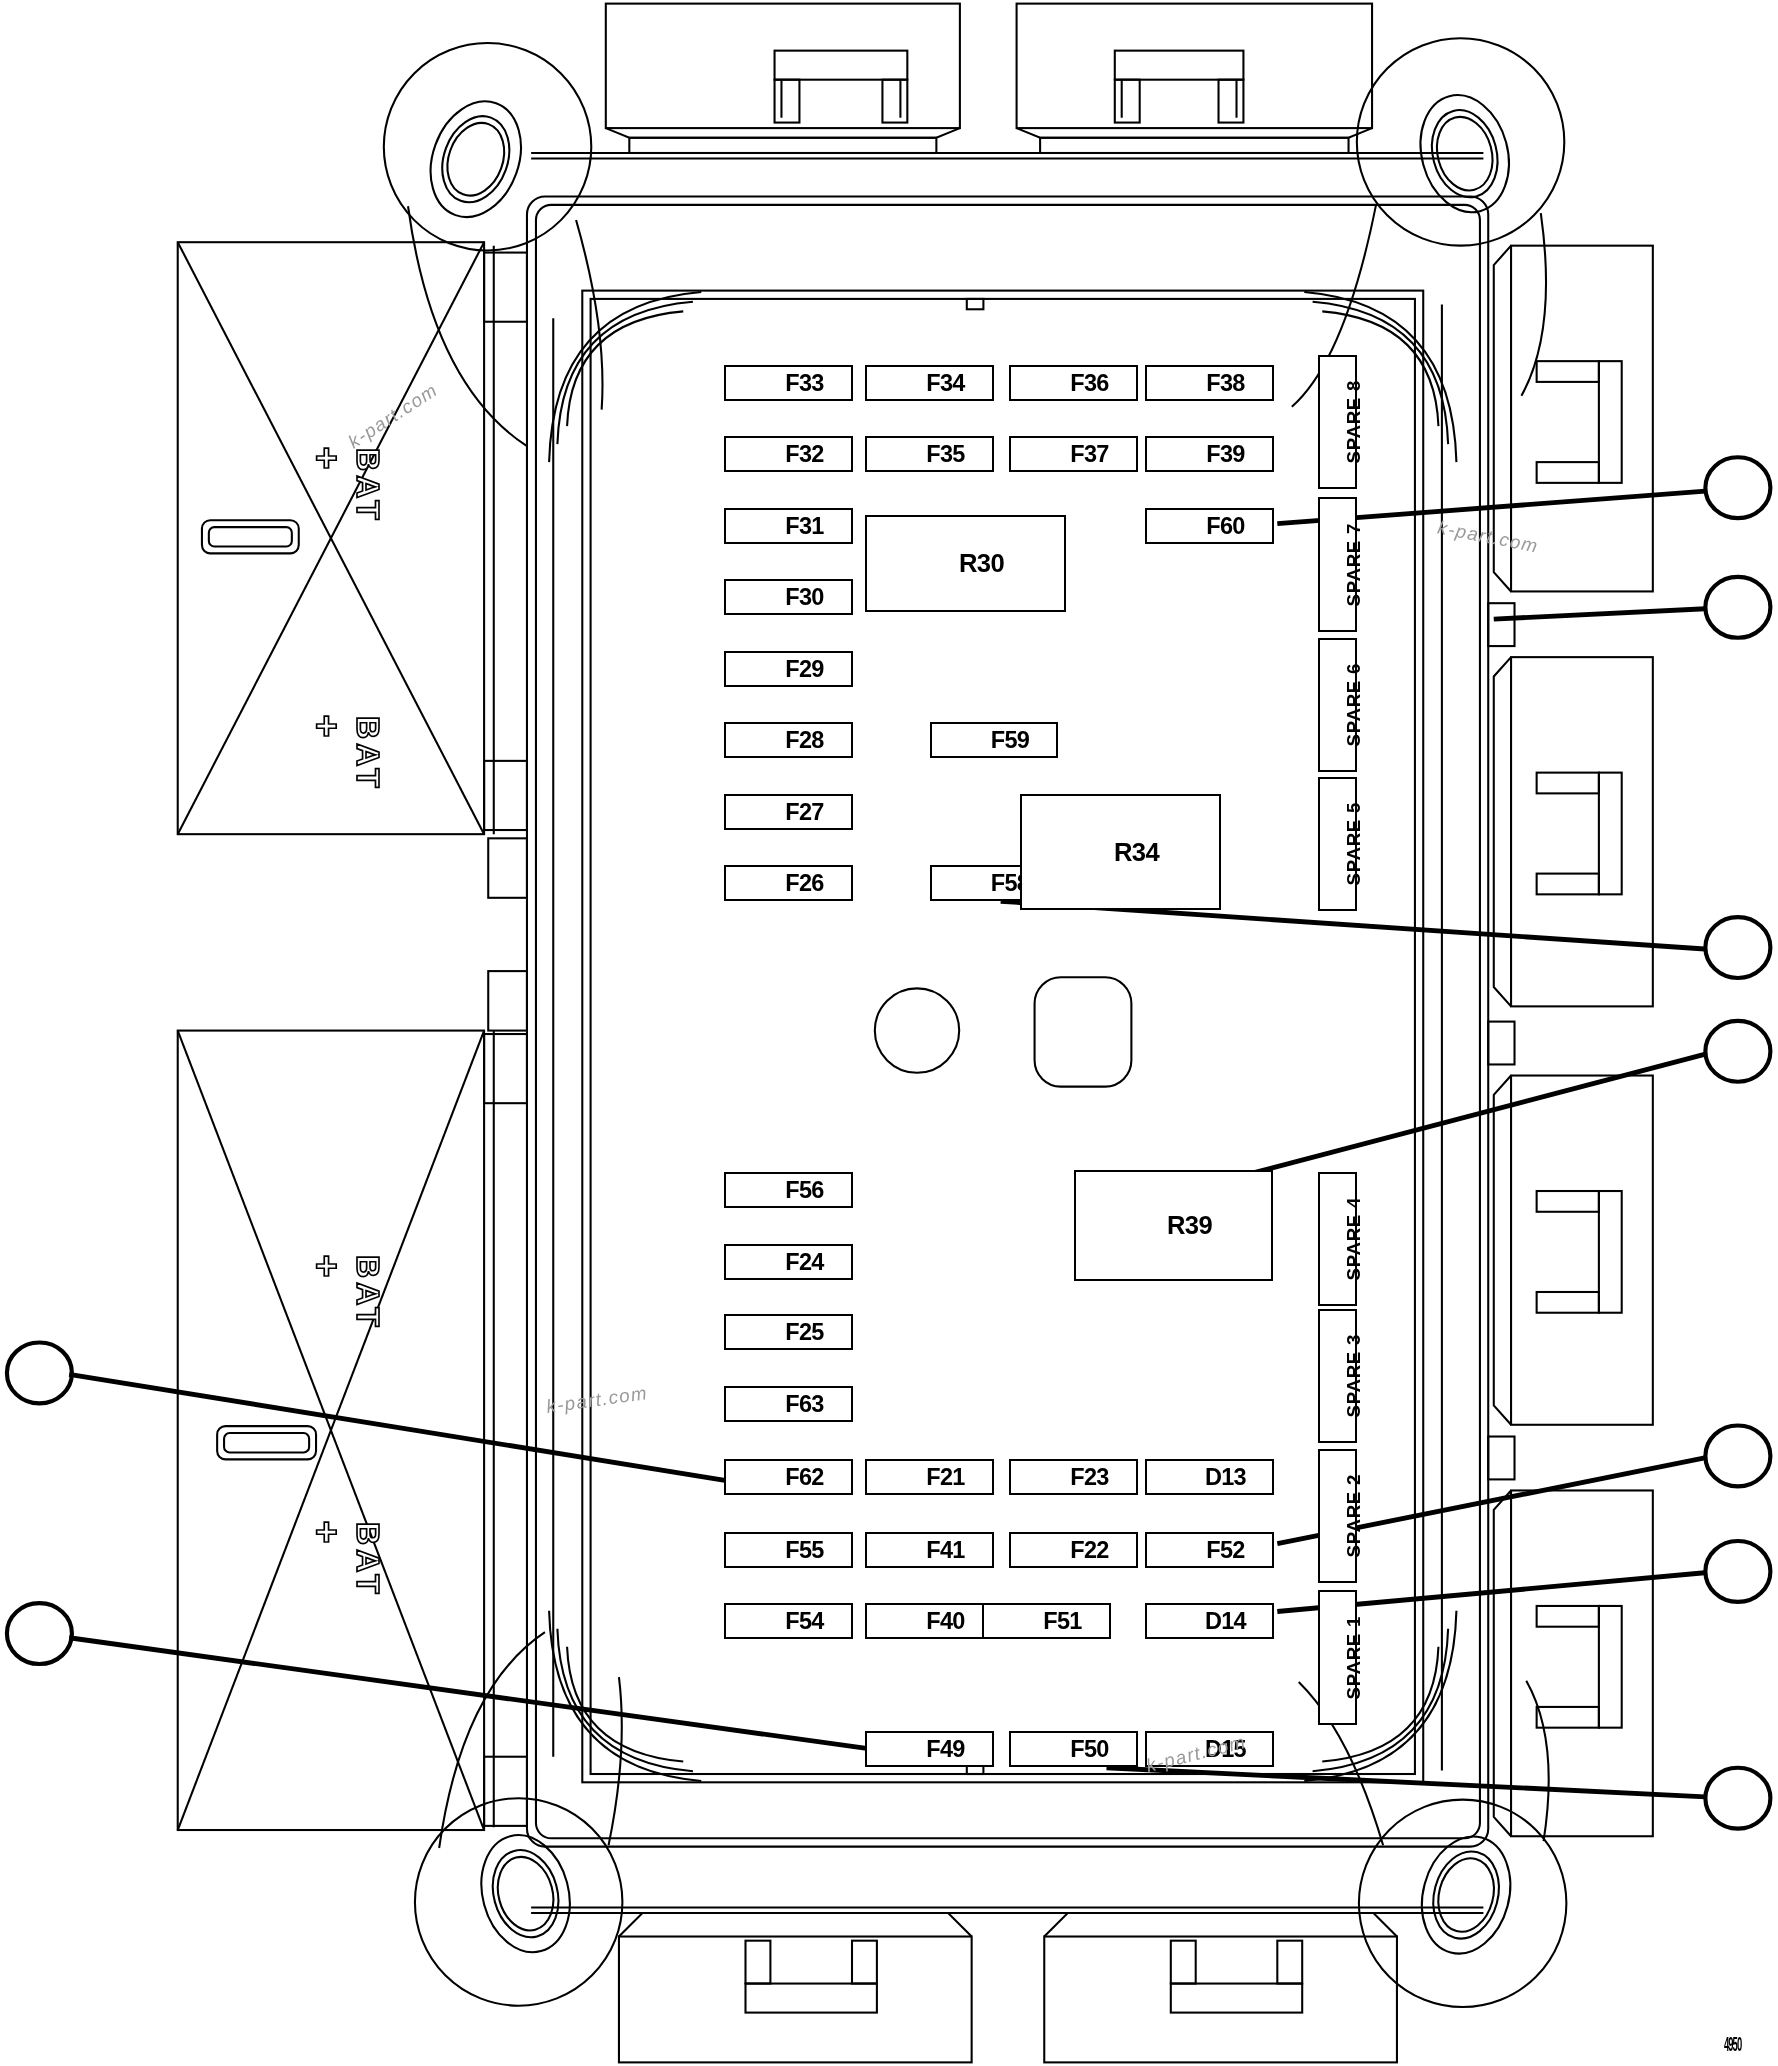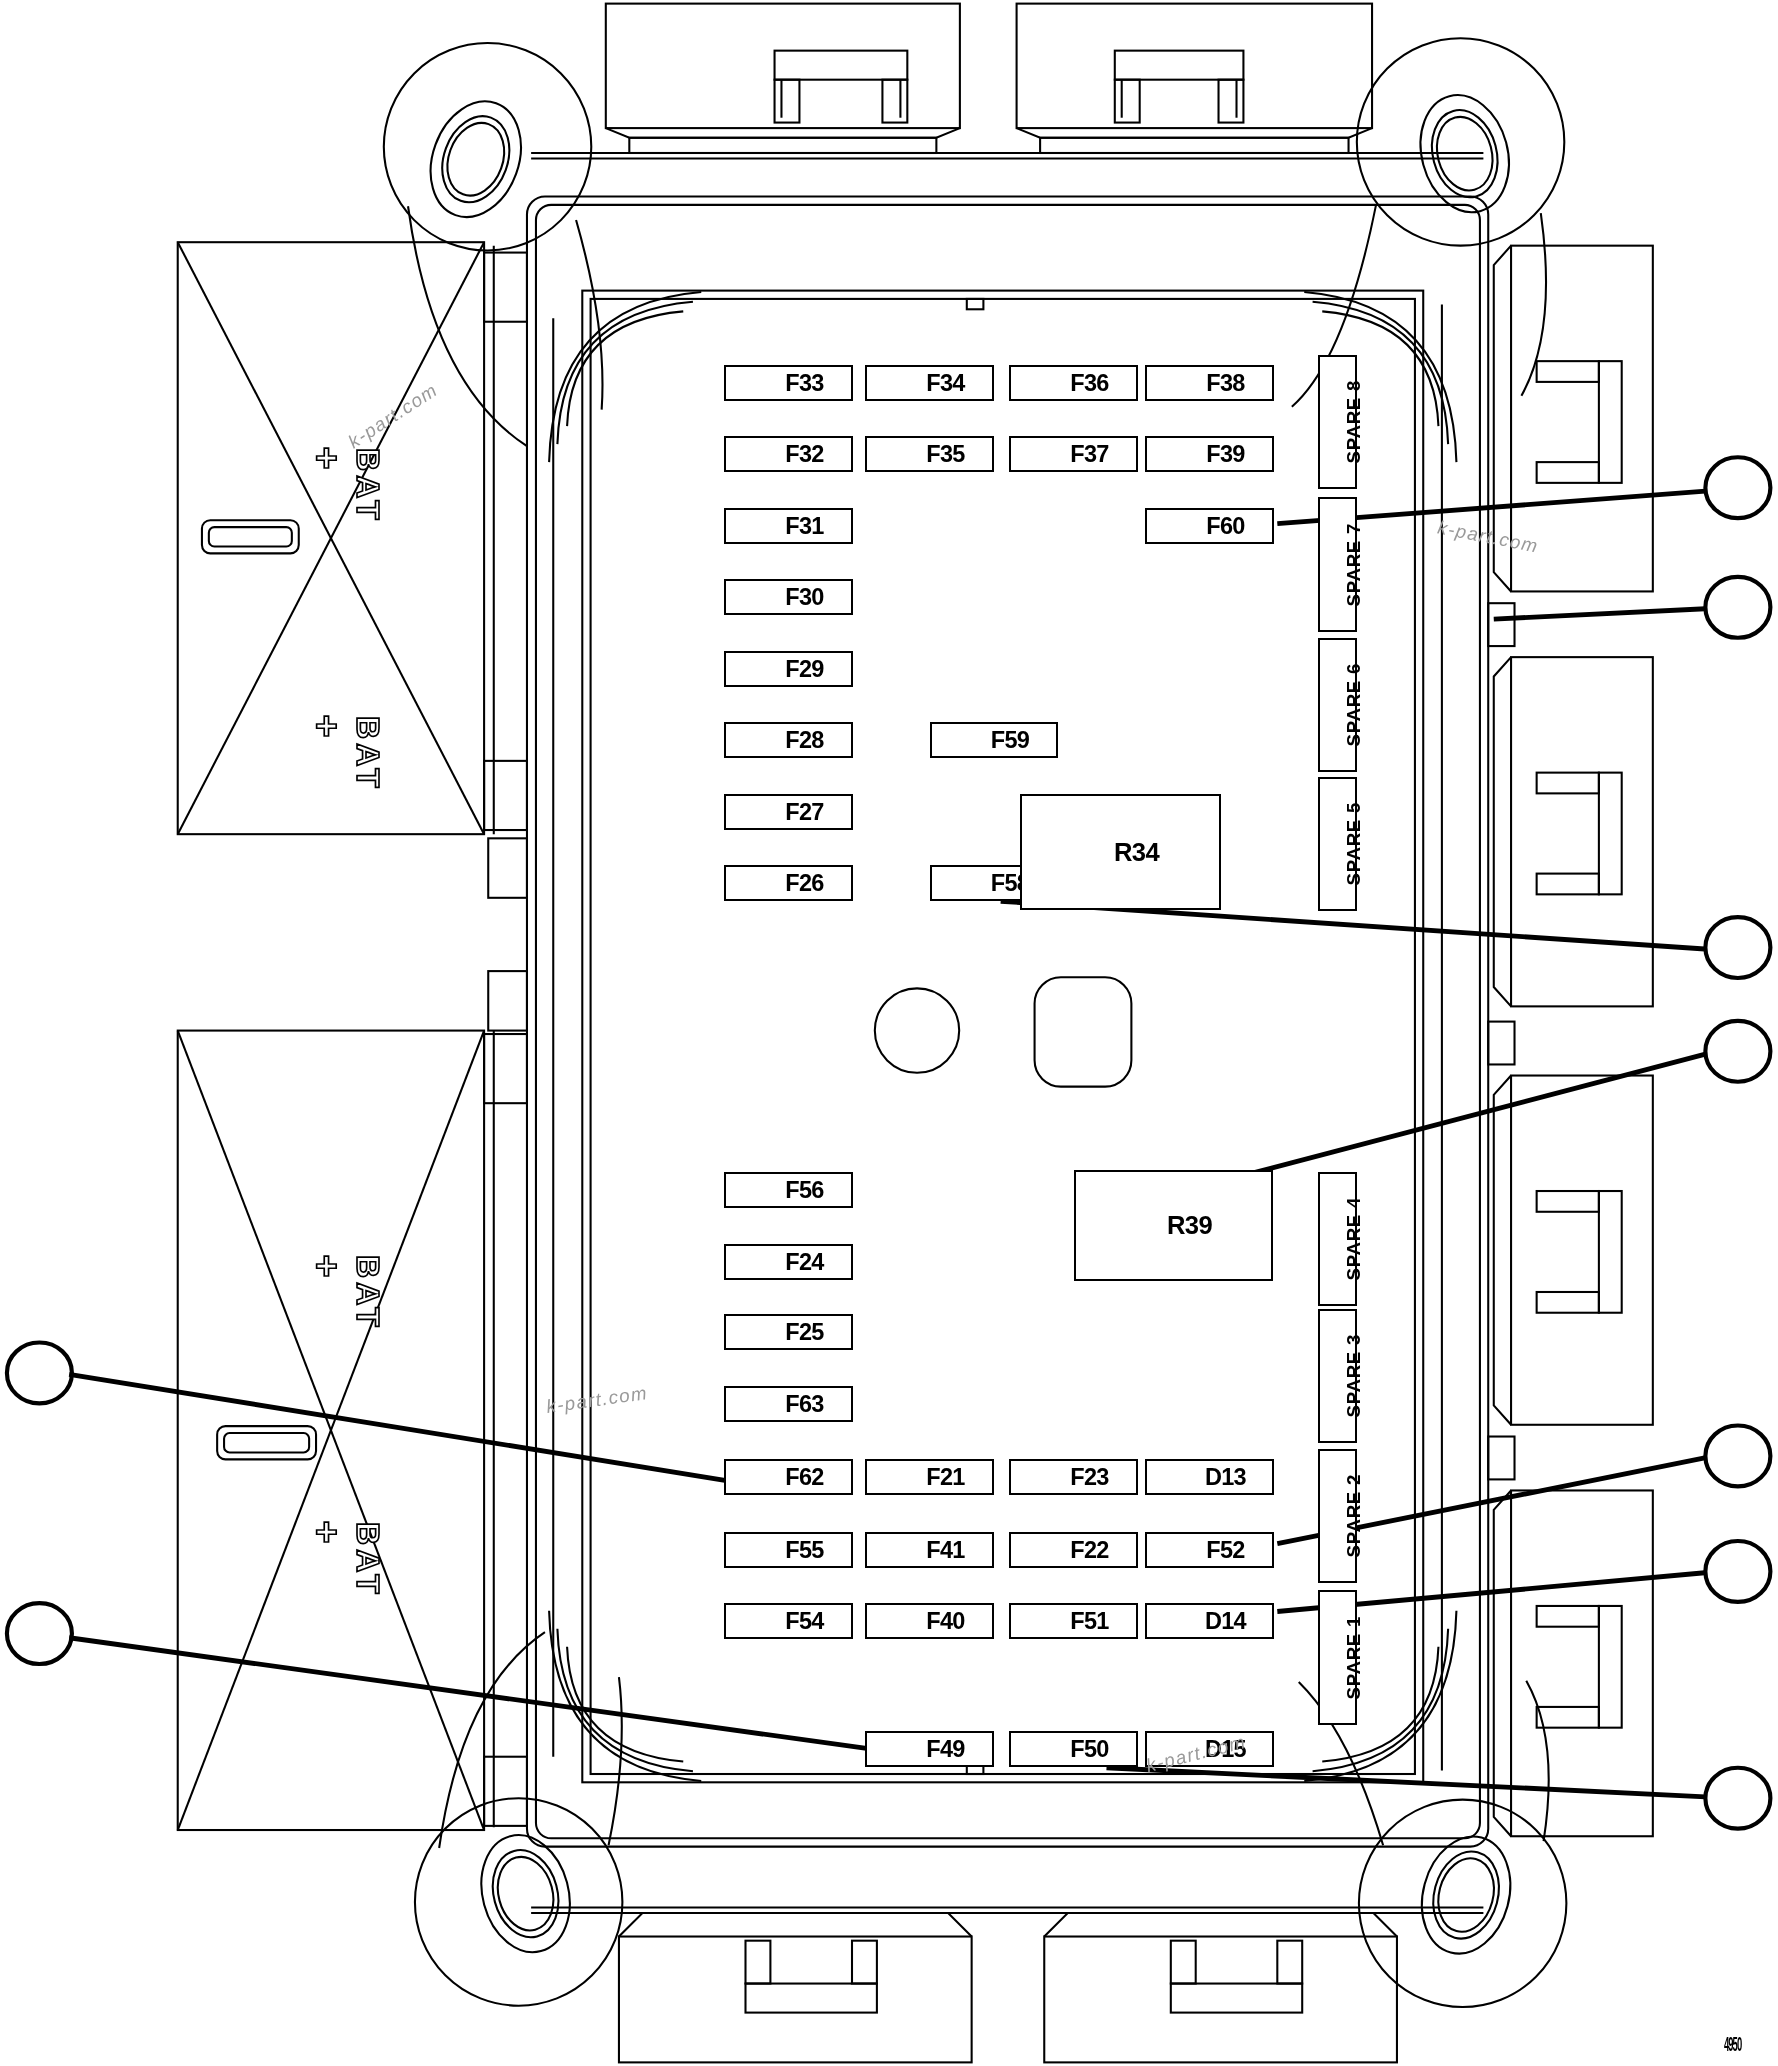--- a/index.html
+++ b/index.html
@@ -258,27 +258,28 @@
   <div class="box f" style="left:1009px;top:1459px">F23</div>
   <div class="box f" style="left:1145px;top:1459px">D13</div>
 
   <div class="box f" style="left:724px;top:1532px">F55</div>
   <div class="box f" style="left:865px;top:1532px">F41</div>
   <div class="box f" style="left:1009px;top:1532px">F22</div>
   <div class="box f" style="left:1145px;top:1532px">F52</div>
 
   <div class="box f" style="left:724px;top:1603px">F54</div>
   <div class="box f" style="left:865px;top:1603px">F40</div>
-  <div class="box f" style="left:1009px;top:1603px">F51</div>
+  <div class="box f" style="left:982px;top:1603px">F51</div>
   <div class="box f" style="left:1145px;top:1603px">D14</div>
 
   <div class="box f" style="left:865px;top:1731px">F49</div>
   <div class="box f" style="left:1009px;top:1731px">F50</div>
   <div class="box f" style="left:1145px;top:1731px">D15</div>
 
+  <div class="box rbox" style="left:865px;top:515px;width:201px;height:97px">R30</div>
   <div class="box rbox" style="left:1020px;top:794px;width:201px;height:116px">R34</div>
   <div class="box rbox" style="left:1074px;top:1170px;width:199px;height:111px">R39</div>
 
   <div class="box sp" style="left:1318px;top:355px;height:134px">
       <span class="vtext">SPARE 8</span>
     </div>
   <div class="box sp" style="left:1318px;top:497px;height:135px">
       <span class="vtext">SPARE 7</span>
     </div>
   <div class="box sp" style="left:1318px;top:638px;height:134px">

